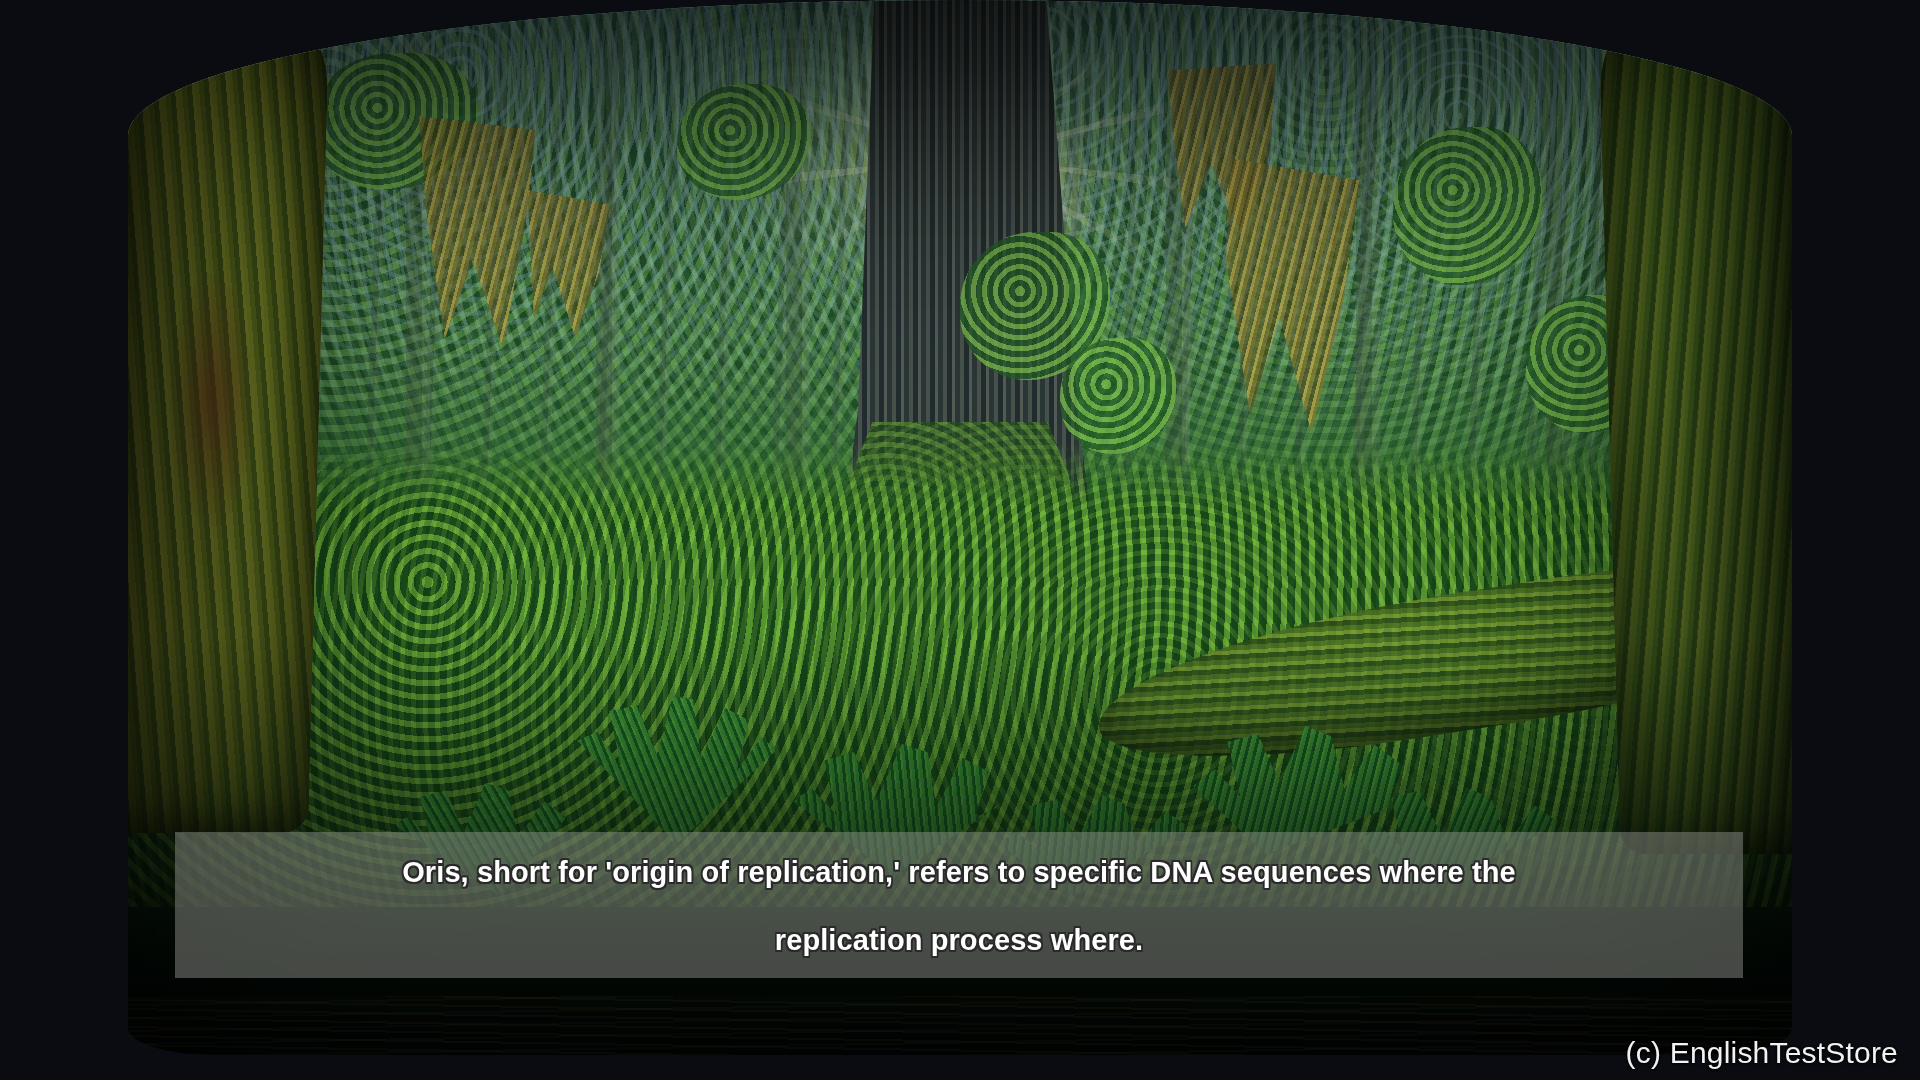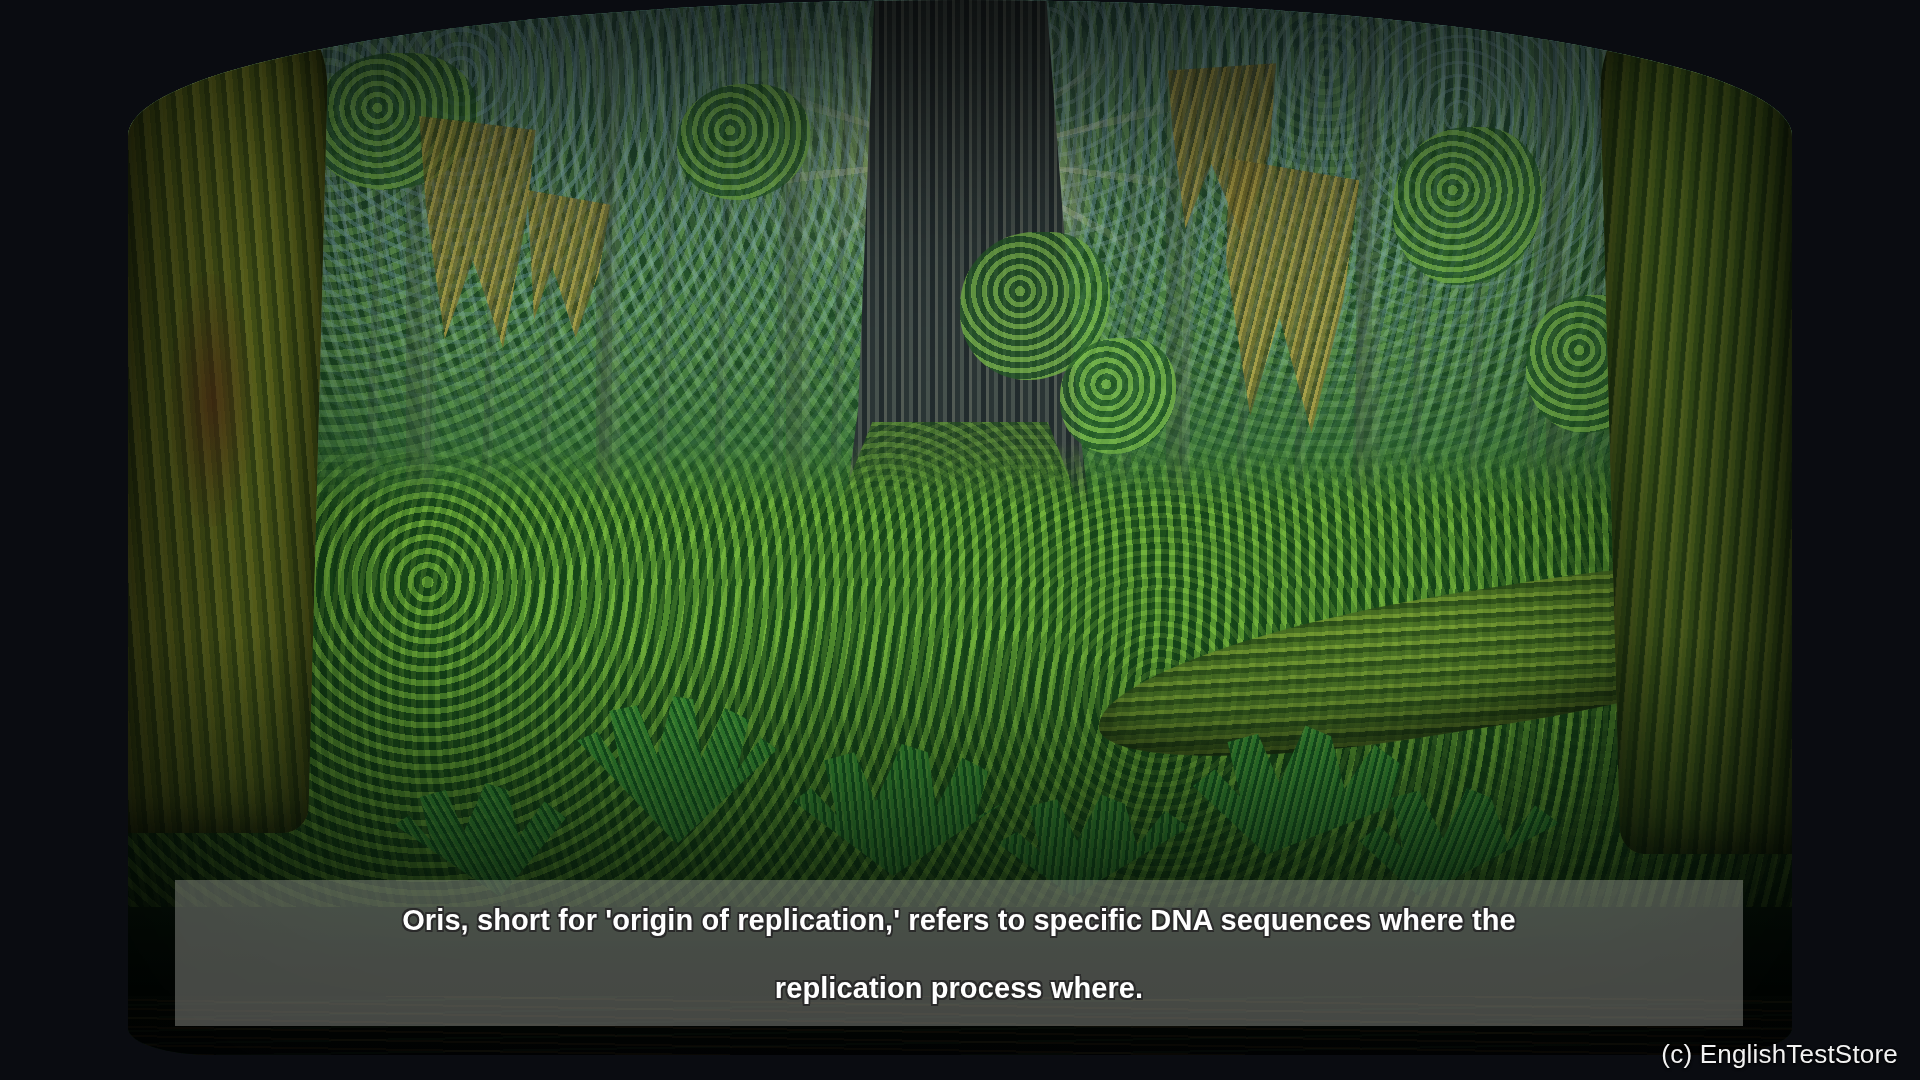--- a/index.html
+++ b/index.html
@@ -315,21 +315,21 @@
         rgba(128,88,40,0.26) 0 2px, rgba(0,0,0,0) 2px 9px),
       repeating-linear-gradient(-1deg,
         rgba(60,110,60,0.2) 0 2px, rgba(0,0,0,0) 2px 13px);
     opacity: 0.8;
   }
 
   
   #subtitle-box {
     position: absolute;
     left: 175px;
-    top: 880px;
+    top: 832px;
     width: 1568px;
     height: 146px;
     background: rgba(150,152,146,0.46);
     display: flex;
     flex-direction: column;
     align-items: center;
     justify-content: flex-start;
     padding-top: 6px;
     box-sizing: border-box;
   }
@@ -350,21 +350,21 @@
     white-space: nowrap;
   }
 
   
   #watermark {
     position: absolute;
     right: 22px;
     bottom: 10px;
     color: #f2f2f2;
     font-family: "Liberation Sans", sans-serif;
-    font-size: 26px;
+    font-size: 30px;
     font-weight: normal;
     letter-spacing: 0.2px;
     text-shadow: 0 1px 3px rgba(0,0,0,0.95), 0 0 2px rgba(0,0,0,0.9);
   }
 </style>
 </head>
 <body>
 
 <div id="stage">
 

